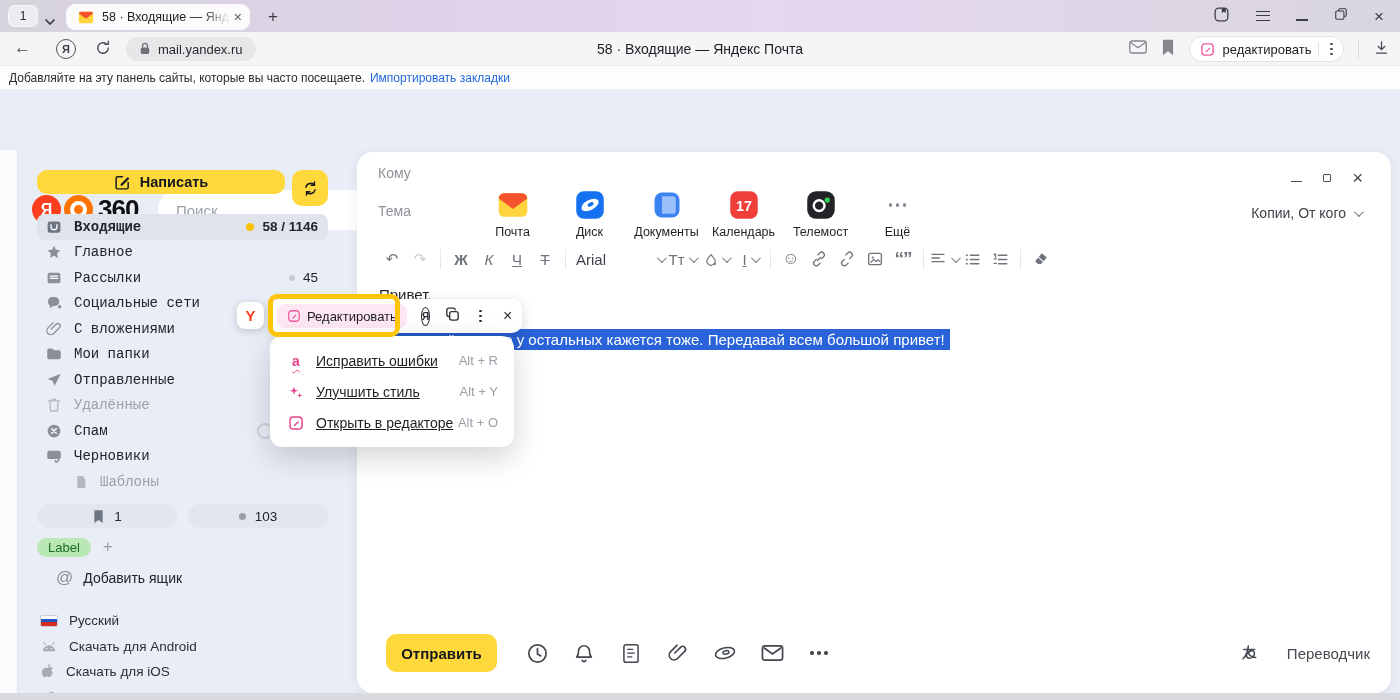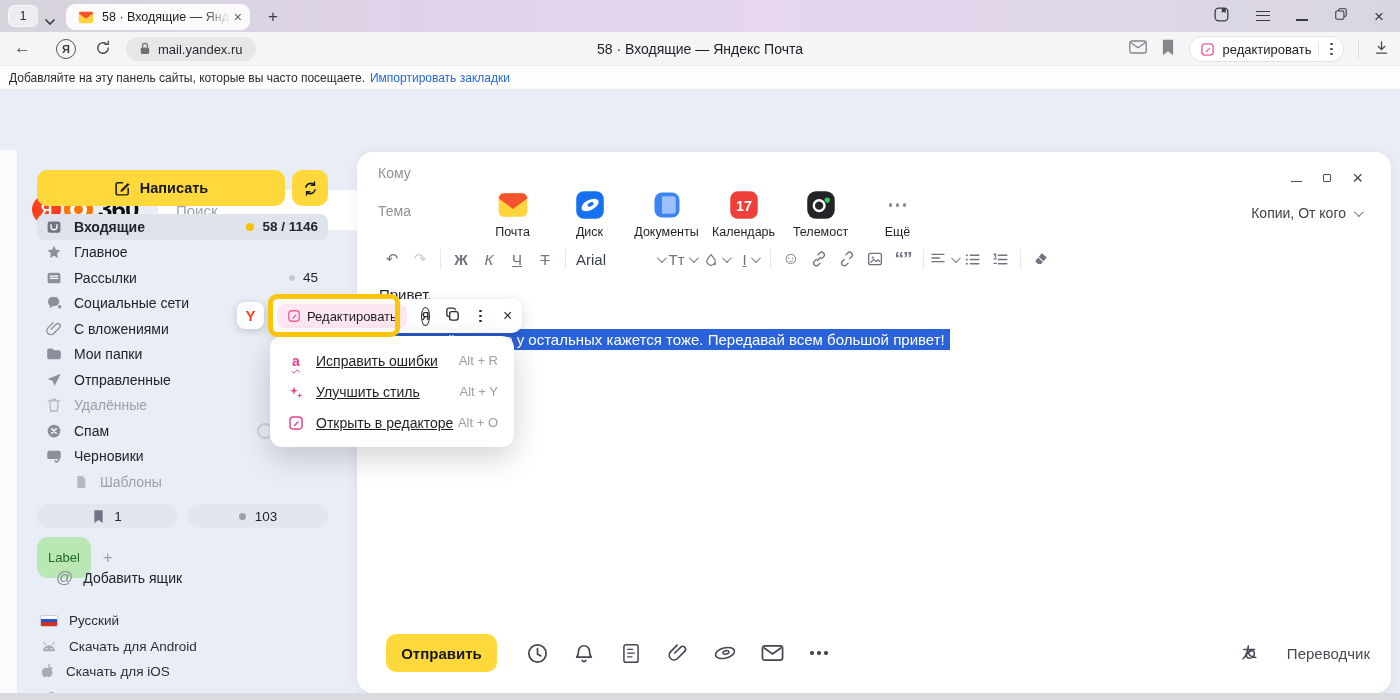--- a/index.html
+++ b/index.html
@@ -67,42 +67,42 @@
   .app .aicon { height:32px; display:flex; align-items:center; justify-content:center; z-index:1; }
   .app .albl { font-size:12.5px; color:#1d2026; margin-top:4px; z-index:1; }
   .dots3 { display:flex; gap:3.5px; }
   .dots3 i { width:3.5px; height:3.5px; border-radius:50%; background:#878d97; }
   .hdr-right { position:absolute; right:30px; top:104px; display:flex; align-items:center; gap:17px; }
   .uname { font-size:14.5px; color:#1b1e24; }
   .avatar { width:31px; height:31px; border-radius:50%; background:#fff; overflow:hidden; display:flex; align-items:center; justify-content:center; }
 
   
   .gutter { position:absolute; left:0; top:150px; width:18px; height:543px; background:#fbfbfd; border-right:1px solid #e3e5ec; }
-  .compose-btn { position:absolute; left:37px; top:170px; width:248px; height:36px; border-radius:10px; background:#ffd83c;
+  .compose-btn { position:absolute; left:37px; top:170px; width:248px; height:24px; border-radius:10px; background:#ffd83c;
     display:flex; align-items:center; justify-content:center; gap:9px; font-size:14.5px; font-weight:bold; color:#15181d; }
   .refresh-btn { position:absolute; left:292px; top:170px; width:36px; height:36px; border-radius:10px; background:#ffd83c;
     display:flex; align-items:center; justify-content:center; }
   .folders { position:absolute; left:37px; top:214px; width:291px; display:flex; flex-direction:column; }
   .frow { height:25.5px; display:flex; align-items:center; gap:11px; padding:0 10px 0 8px; font-size:14px; color:#20242b; border-radius:8px; }
-  .frow .flabel { white-space:nowrap; }
+  .frow .flabel { white-space:nowrap;font-family:Liberation Mono, monospace; }
   .frow.active { background:#dee3ec; font-weight:bold; }
   .frow .rt { margin-left:auto; display:flex; align-items:center; gap:8px; }
   .cnt { font-size:13.5px; color:#20242b; font-weight:bold; }
   .cnt.plain { font-weight:normal; }
   .dot-y { width:8px; height:8px; border-radius:50%; background:#f8c200; }
   .dot-g { width:6px; height:6px; border-radius:50%; background:#c6cad1; }
   .muted { color:#9ba1ab; }
   .indent { padding-left:36px; }
   .spam-bubble { position:absolute; left:257px; top:423px; width:16px; height:16px; border-radius:50%; border:2px solid #cdd1d9; }
   .pills { position:absolute; left:37px; top:504px; display:flex; gap:11px; }
   .spill { width:140px; height:24px; border-radius:12px; background:#e2e6ee; display:flex; align-items:center; justify-content:center;
     gap:9px; font-size:13.5px; color:#20242b; }
   .dot-unread { width:7px; height:7px; border-radius:50%; background:#9aa0a8; }
   .labelrow { position:absolute; left:37px; top:537px; display:flex; align-items:center; gap:12px; }
-  .greenlabel { background:#b9e8b4; color:#1f6b22; font-size:13px; padding:13px 11px; border-radius:11px; }
+  .greenlabel { background:#b9e8b4; color:#1f6b22; font-size:13px; padding:2px 11px; border-radius:11px; }
   .plus { color:#9aa0a8; font-size:17px; }
   .addbox { position:absolute; left:56px; top:568px; display:flex; align-items:center; gap:10px; font-size:14px; color:#20242b; }
   .at { font-size:17px; color:#878d97; }
   .sfooter { position:absolute; left:40px; top:608px; display:flex; flex-direction:column; }
   .srow { height:25.5px; display:flex; align-items:center; gap:11px; font-size:13.5px; color:#2a2e35; }
   .ruflag { width:18px; height:12px; border-radius:2px; overflow:hidden; display:flex; flex-direction:column; border:.5px solid #c9cdd5;}
   .ruflag i { flex:1; } .ruflag i:nth-child(1){background:#fff;} .ruflag i:nth-child(2){background:#2456c4;} .ruflag i:nth-child(3){background:#d82b20;}
 
   
   .composewin { position:absolute; left:357px; top:152px; width:1034px; height:541px; background:#fff; border-radius:16px;

